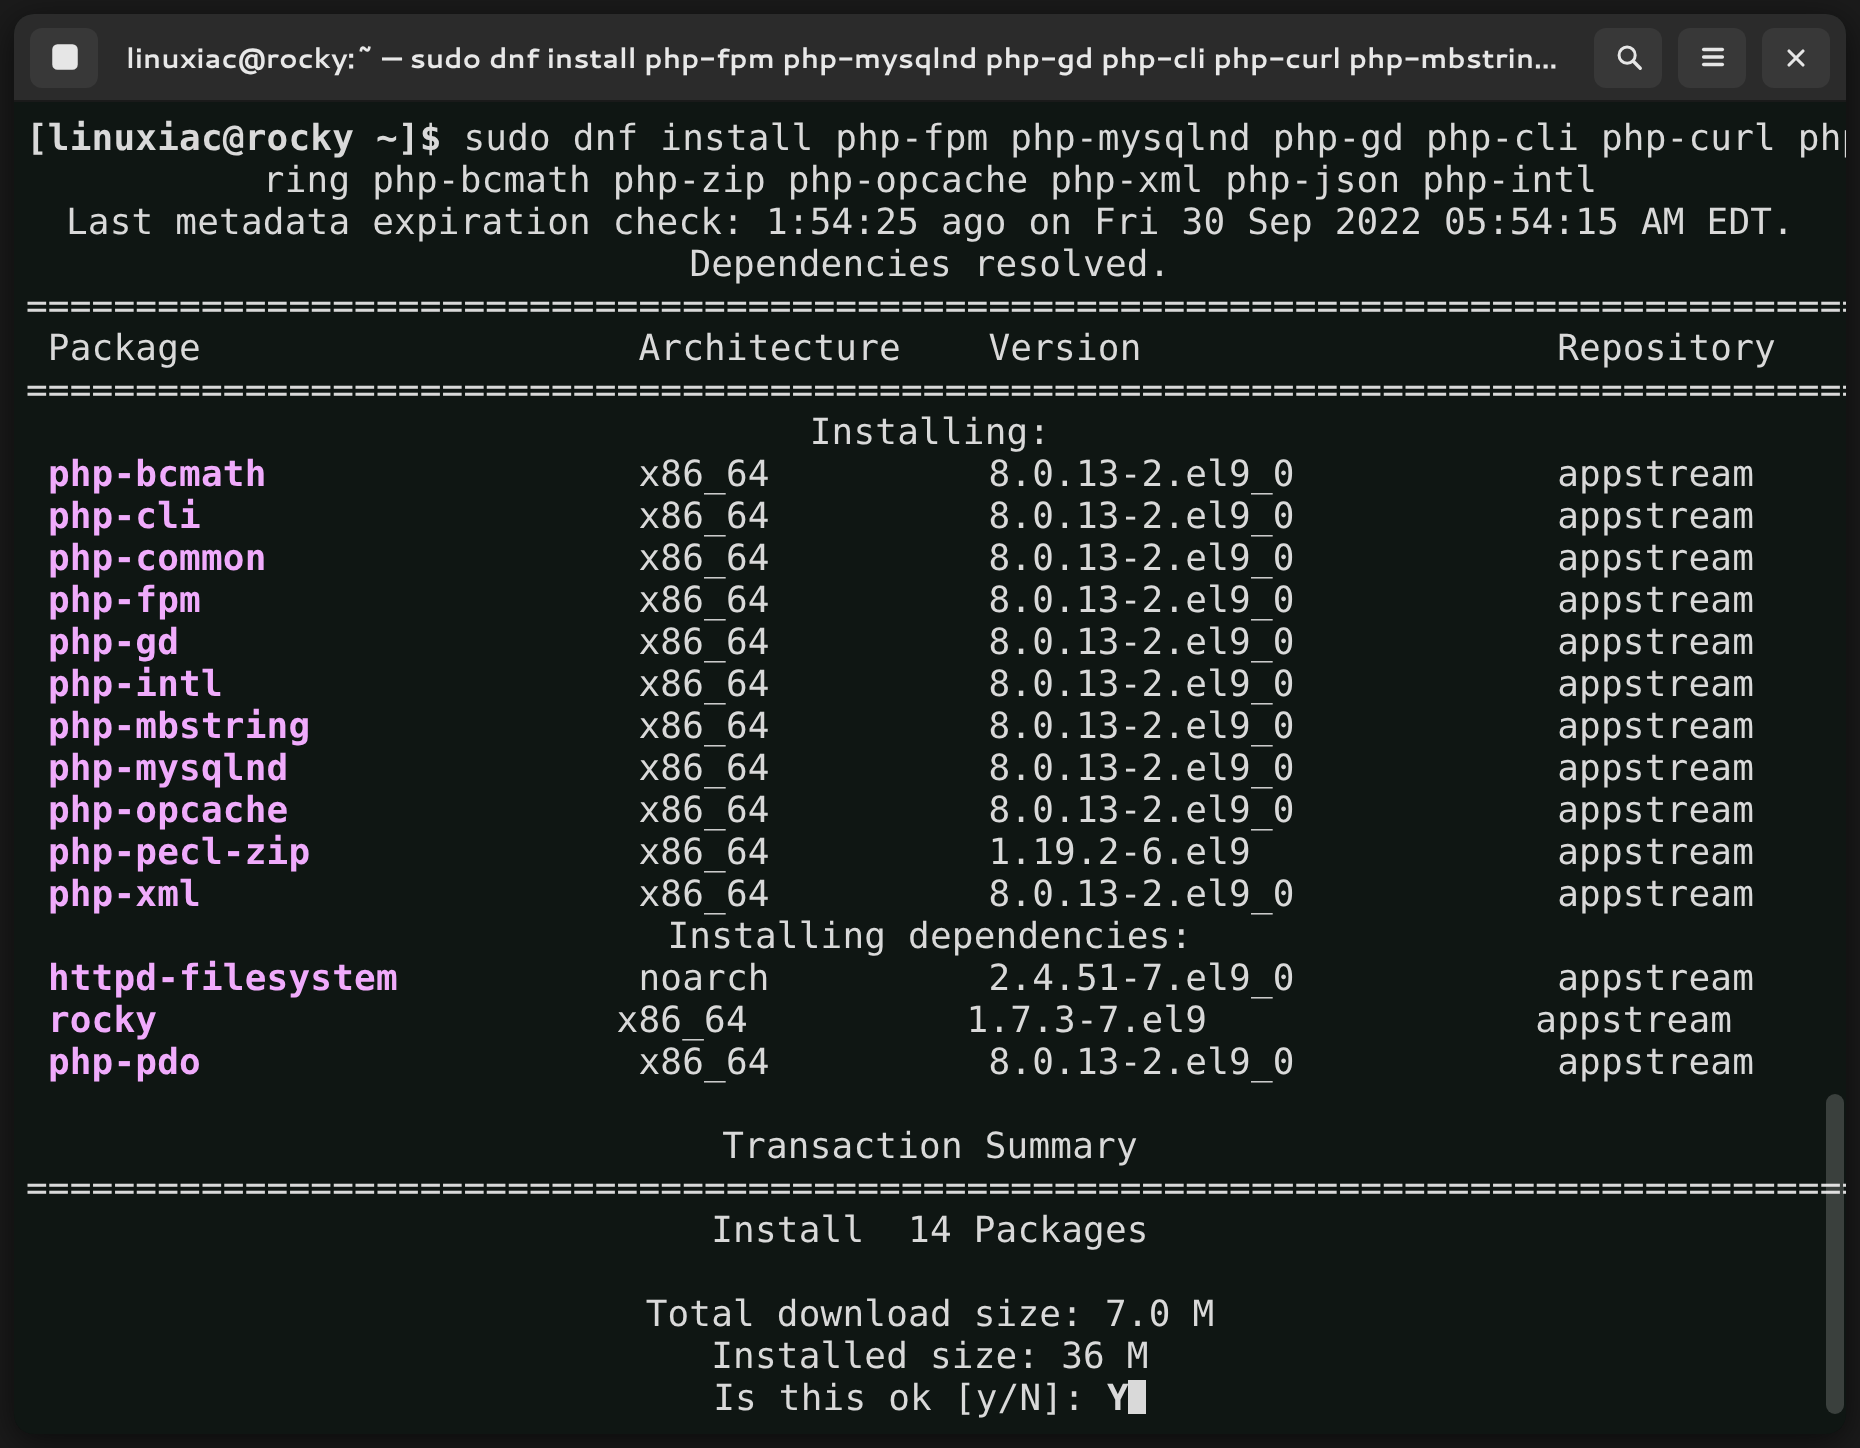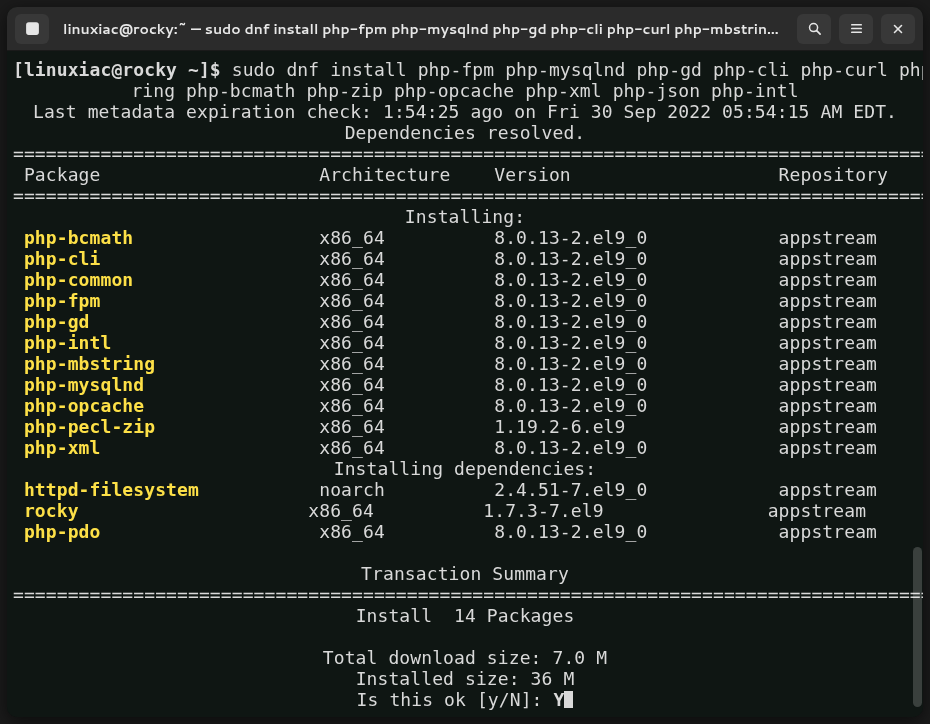--- a/index.html
+++ b/index.html
@@ -53,21 +53,21 @@
     background: #0f1613;
     color: #d9d9d9;
     font-size: 18px;
     line-height: 21px;
     padding: 8px 6px 4px 6px;
     white-space: pre;
     overflow: hidden;
     letter-spacing: 0.1px;
     text-align: center;
   }
-  .pkg   { color: #fde047; font-weight: bold; }
+  .pkg   { color: #f0abfc; font-weight: bold; }
   .bold  { font-weight: bold; }
   .cursor {
     display: inline-block;
     width: 9px; height: 17px;
     background: #d9d9d9;
     vertical-align: -2px;
   }
 
   
   .scroll-thumb {

